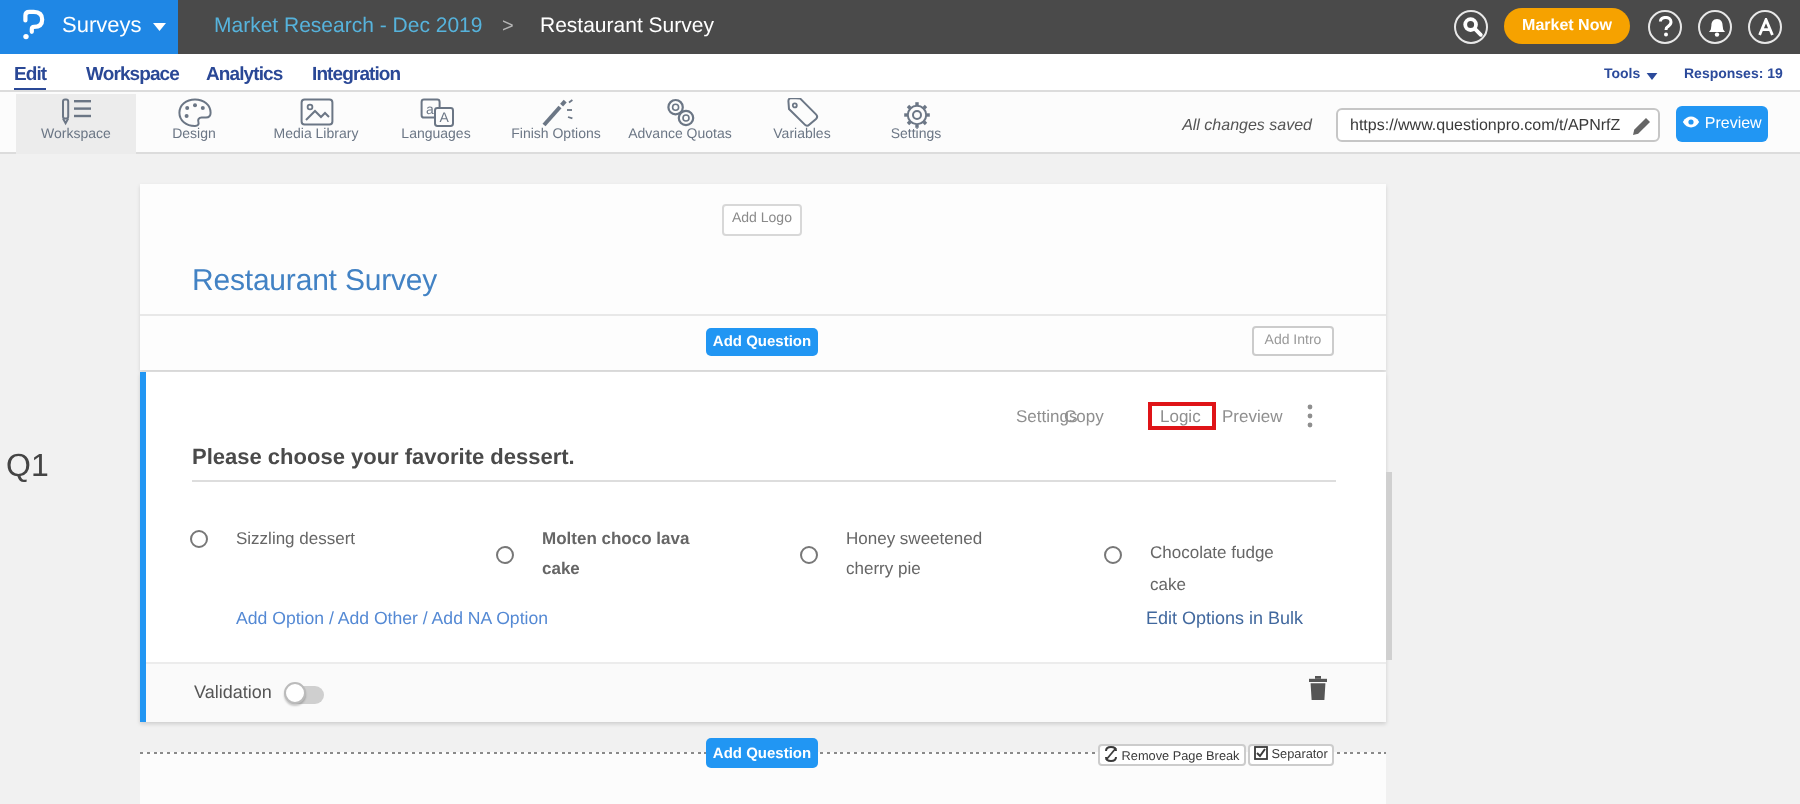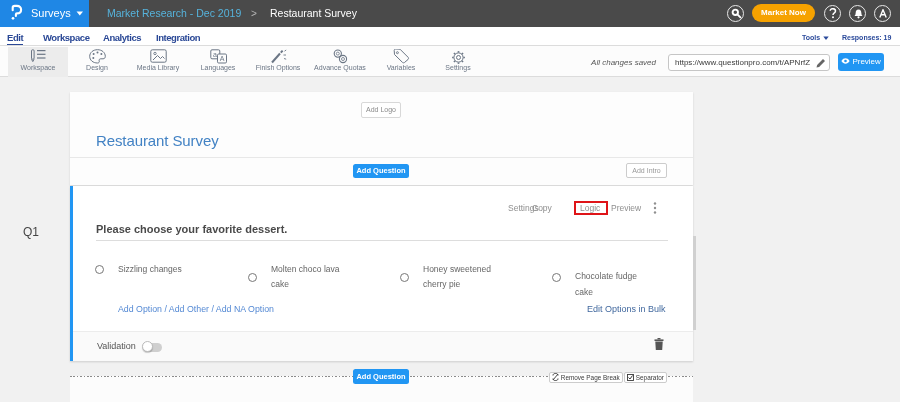--- a/index.html
+++ b/index.html
@@ -34,21 +34,21 @@
 .ticon { top:49px; }
 #allsaved { left:556px; top:58px; width:100px; text-align:right; font-style:italic;
   font-size:8px; color:#555; }
 #urlbox { left:668px; top:54px; width:162px; height:17px; background:#fff;
   border:1px solid #c6c6c6; border-radius:3px; font-size:8px; color:#3a3a3a;
   line-height:15px; padding-left:6px; }
 #previewbtn { left:838px; top:53px; width:46px; height:18px; background:#2196f3;
   border-radius:3px; color:#fff; font-size:8px; text-align:center; line-height:18px; }
 
 
-#q1 { left:3px; top:224.5px; font-size:12px; color:#444;margin-left:20px; }
+#q1 { left:3px; top:224.5px; font-size:16px; color:#444; }
 #card1 { left:70px; top:92px; width:623px; height:93px; background:#fdfdfd;
   box-shadow:0 1px 2px rgba(0,0,0,0.13); }
 #addlogo { left:361px; top:102px; width:40px; height:16px; background:#fff;
   border:1px solid #d8d8d8; border-radius:2px; color:#8a8a8a; font-size:7px;
   text-align:center; line-height:14px; }
 #rstitle { left:96px; top:131.5px; font-size:15px; letter-spacing:-0.1px; color:#4282c4; }
 #card1foot { left:70px; top:157px; width:623px; height:28px;
   border-top:1px solid #e8e8e8; }
 #addq1 { left:353px; top:164px; width:56px; height:14px; background:#2196f3;
   border-radius:2.5px; color:#fff; font-size:7.5px; font-weight:bold;
@@ -61,21 +61,21 @@
   border-left:3px solid #2196f3; box-shadow:0 1px 2px rgba(0,0,0,0.15); }
 .qact { top:203px; color:#8f8f8f; font-size:8.5px; }
 #logicbox { left:574px; top:200.5px; width:34px; height:14px;
   border:2px solid #df1418; }
 #qtext { left:96px; top:223px; font-size:11px; color:#4a4a4a;font-weight:bold; }
 #qline { left:96px; top:240px; width:572px; height:1px; background:#ddd; }
 .radio { width:9px; height:9px; border:1.2px solid #777; border-radius:50%;
   background:#fff; }
 .optlab { font-size:8.5px; color:#666; line-height:15.5px; }
 #addopts { left:118px; top:304px; font-size:8.8px; color:#5489d4; }
-#editbulk { left:587px; top:304px; font-size:9px; color:#41689e; }
+#editbulk { left:573px; top:304px; font-size:9px; color:#41689e; }
 #valrow { left:73px; top:331px; width:620px; height:30px; background:#fafafa;
   border-top:1px solid #ececec; }
 #vallab { left:97px; top:341px; font-size:9px; color:#555; }
 #togglepill { left:143px; top:342.5px; width:19px; height:9px; background:#cfcfcf;
   border-radius:4.5px; }
 #toggleknob { left:142px; top:341px; width:11px; height:11px; background:#fff;
   border:1px solid #bbb; border-radius:50%; box-shadow:0 1px 1px rgba(0,0,0,0.2); }
 #scrollbar { left:693px; top:236px; width:2.5px; height:94px; background:#d0d0d0; }
 
 #bottomwhite { left:70px; top:376px; width:623px; height:26px; background:#fcfcfc; }
@@ -228,23 +228,23 @@
 <div class="abs qact" style="left:611px;">Preview</div>
 <svg class="abs" style="left:653px;top:202px;" width="4" height="12">
   <circle cx="2" cy="1.5" r="1.2" fill="#8f8f8f"></circle>
   <circle cx="2" cy="6" r="1.2" fill="#8f8f8f"></circle>
   <circle cx="2" cy="10.5" r="1.2" fill="#8f8f8f"></circle>
 </svg>
 <div class="abs" id="qtext">Please choose your favorite dessert.</div>
 <div class="abs" id="qline"></div>
 
 <div class="abs radio" style="left:95px;top:265px;"></div>
-<div class="abs optlab" style="left:118px;top:262px;">Sizzling changes</div>
+<div class="abs optlab" style="left:118px;top:262px;">Sizzling dessert</div>
 <div class="abs radio" style="left:248px;top:273px;"></div>
-<div class="abs optlab" style="left:271px;top:261.5px;">Molten choco lava<br>cake</div>
+<div class="abs optlab" style="left:271px;top:261.5px;font-weight:bold;">Molten choco lava<br>cake</div>
 <div class="abs radio" style="left:400px;top:273px;"></div>
 <div class="abs optlab" style="left:423px;top:261.5px;">Honey sweetened<br>cherry pie</div>
 <div class="abs radio" style="left:552px;top:273px;"></div>
 <div class="abs optlab" style="left:575px;top:269px;">Chocolate fudge<br>cake</div>
 
 <div class="abs" id="addopts">Add Option / Add Other / Add NA Option</div>
 <div class="abs" id="editbulk">Edit Options in Bulk</div>
 
 <div class="abs" id="valrow"></div>
 <div class="abs" id="vallab">Validation</div>

